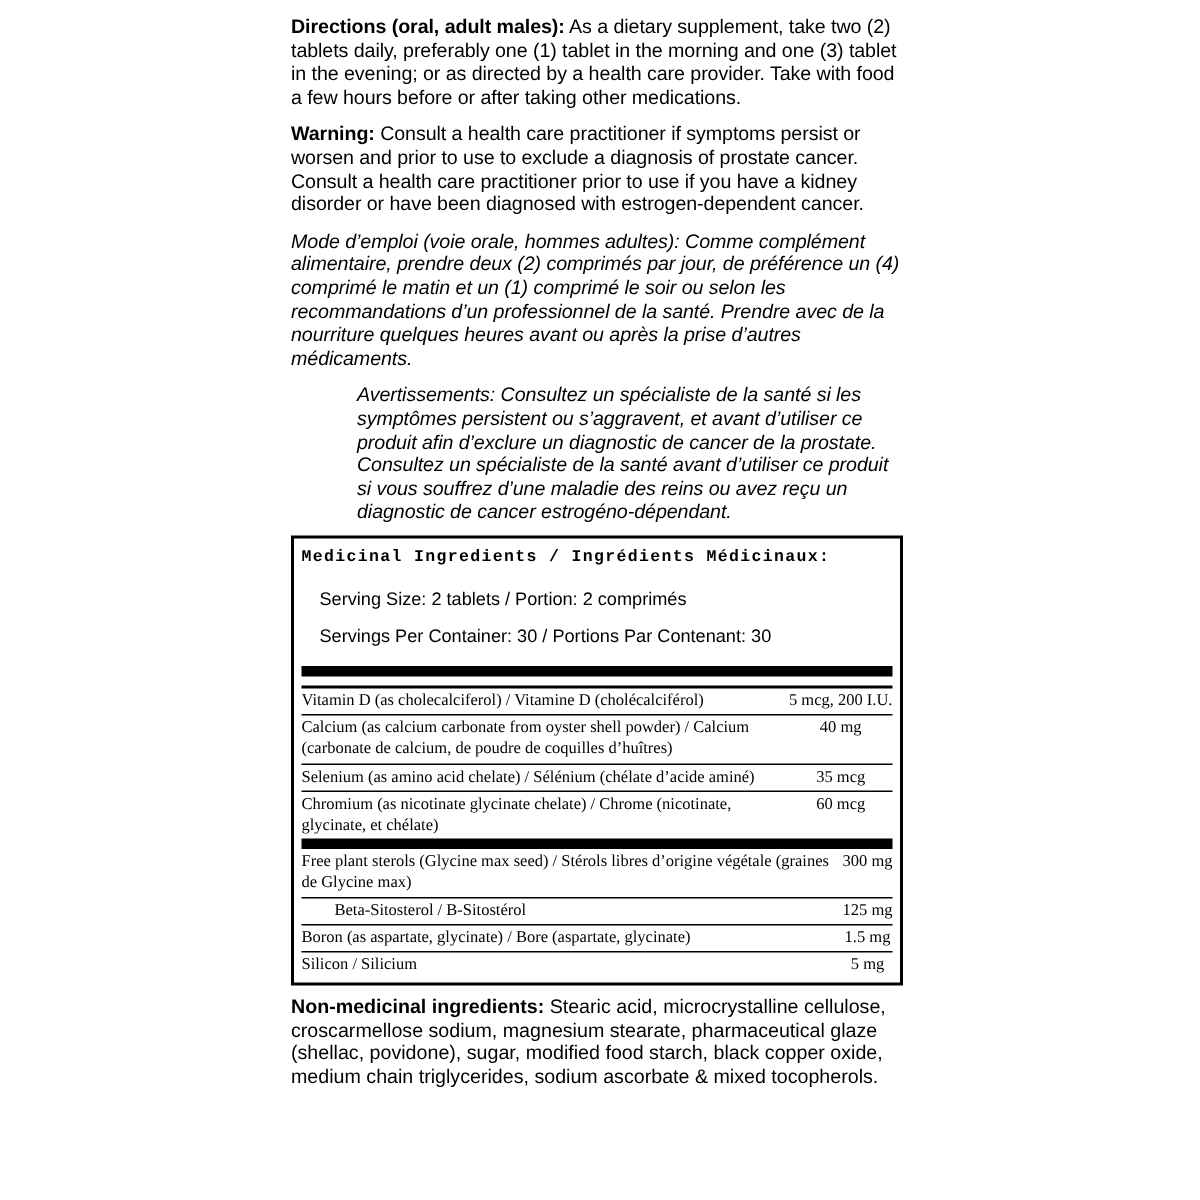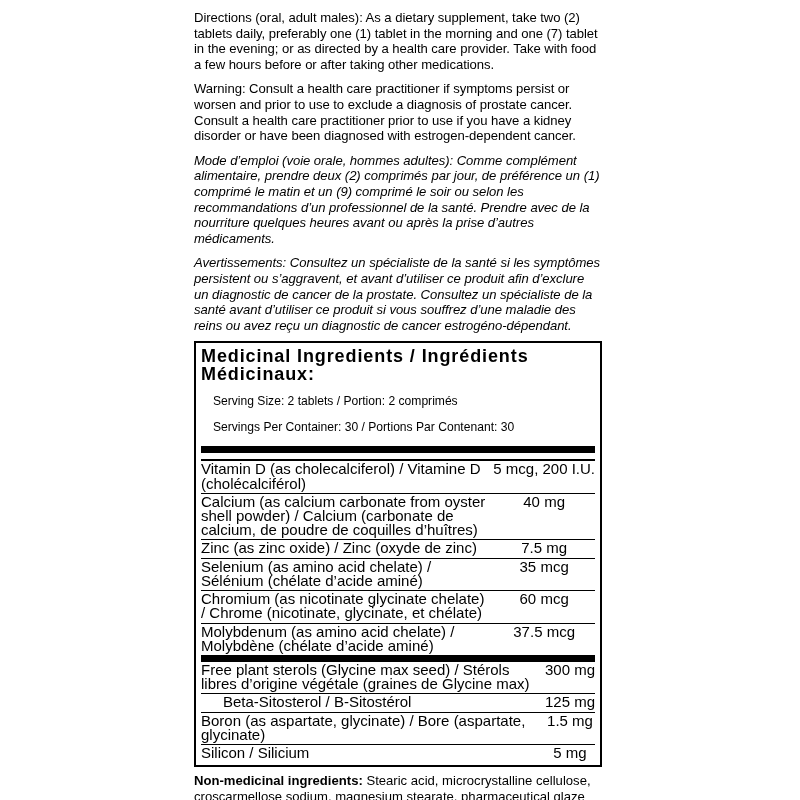--- a/index.html
+++ b/index.html
@@ -23,45 +23,46 @@
   }
 
   
   .para {
     font-size: 13.1px;
     line-height: 15.6px;
     margin: 0 0 9px 0;
     text-align: left;
     letter-spacing: -0.05px;
   }
-  .para.tight { margin-bottom: 8px; }
+  .para.tight { margin-bottom: 8px; margin-left: 44px; }
   .para b, .para .lead {
-    font-weight: normal;
+    font-weight: bold;
   }
   .para.italic {
     font-style: italic;
   }
   .para.italic .lead {
     font-weight: normal;
     font-style: italic;
   }
 
   
   .facts-box {
     border: 2px solid #000;
     padding: 4px 5px 3px 5px;
     margin: 2px 0 6px 0;
     box-sizing: border-box;
   }
   .facts-title {
-    font-size: 18px;
+    font-size: 11px;
     font-weight: bold;
     letter-spacing: 0.9px;
     line-height: 18px;
     margin: 0 0 1px 0;
+    font-family: Liberation Mono, monospace;
   }
   .facts-sub {
     font-size: 12.1px;
     line-height: 13.6px;
     margin: 12px;
   }
   .bar-thick {
     height: 7px;
     background: #000;
     margin: 3px 0 0 0;
@@ -70,22 +71,23 @@
     height: 6px;
   }
   .rule-med {
     height: 2px;
     background: #000;
   }
 
   table.facts {
     width: 100%;
     border-collapse: collapse;
-    font-size: 15px;
+    font-size: 11px;
     line-height: 14.2px;
+    font-family: Liberation Serif, serif;
   }
   table.facts td {
     padding: 1px 0 2px 0;
     vertical-align: top;
     border-bottom: 1px solid #000;
   }
   table.facts tr:last-child td {
     border-bottom: 0;
   }
   table.facts td.amt {
@@ -113,25 +115,25 @@
     line-height: 15.4px;
     margin: 0;
   }
   .foot .lead { font-weight: bold; }
 </style>
 </head>
 <body>
 
 <div class="label-sheet">
 
-  <p class="para"><span class="lead">Directions (oral, adult males):</span><span> As a dietary supplement, take two (2) tablets daily, preferably one (1) tablet in the morning and one (7) tablet in the evening; or as directed by a health care provider. Take with food a few hours before or after taking other medications.</span></p>
+  <p class="para"><span class="lead">Directions (oral, adult males):</span><span> As a dietary supplement, take two (2) tablets daily, preferably one (1) tablet in the morning and one (3) tablet in the evening; or as directed by a health care provider. Take with food a few hours before or after taking other medications.</span></p>
 
   <p class="para"><span class="lead">Warning:</span><span> Consult a health care practitioner if symptoms persist or worsen and prior to use to exclude a diagnosis of prostate cancer. Consult a health care practitioner prior to use if you have a kidney disorder or have been diagnosed with estrogen-dependent cancer.</span></p>
 
-  <p class="para italic"><span class="lead">Mode d’emploi (voie orale, hommes adultes):</span><span> Comme complément alimentaire, prendre deux (2) comprimés par jour, de préférence un (1) comprimé le matin et un (9) comprimé le soir ou selon les recommandations d’un professionnel de la santé. Prendre avec de la nourriture quelques heures avant ou après la prise d’autres médicaments.</span></p>
+  <p class="para italic"><span class="lead">Mode d’emploi (voie orale, hommes adultes):</span><span> Comme complément alimentaire, prendre deux (2) comprimés par jour, de préférence un (4) comprimé le matin et un (1) comprimé le soir ou selon les recommandations d’un professionnel de la santé. Prendre avec de la nourriture quelques heures avant ou après la prise d’autres médicaments.</span></p>
 
   <p class="para italic tight"><span class="lead">Avertissements:</span><span> Consultez un spécialiste de la santé  si les symptômes persistent ou s’aggravent, et avant d’utiliser ce produit afin d’exclure un diagnostic de cancer de la prostate. Consultez un spécialiste de la santé avant d’utiliser ce produit si vous souffrez d’une maladie des reins ou avez reçu un diagnostic de cancer estrogéno-dépendant.</span></p>
 
   <div class="facts-box">
     <div class="facts-title">Medicinal Ingredients / Ingrédients Médicinaux:</div>
     <div class="facts-sub">Serving Size: 2 tablets / Portion: 2 comprimés</div>
     <div class="facts-sub">Servings Per Container: 30 / Portions Par Contenant: 30</div>
     <div class="bar-thick"></div>
     <div class="bar-gap"></div>
     <div class="rule-med"></div>
@@ -140,34 +142,26 @@
       <tbody>
         <tr>
           <td class="nm">Vitamin D (as cholecalciferol) / Vitamine D (cholécalciférol)</td>
           <td class="amt">5 mcg, 200 I.U.</td>
         </tr>
         <tr>
           <td class="nm">Calcium (as calcium carbonate from oyster shell powder) / Calcium (carbonate de calcium, de poudre de coquilles d’huîtres)</td>
           <td class="amt">40 mg</td>
         </tr>
         <tr>
-          <td class="nm">Zinc (as zinc oxide) / Zinc (oxyde de zinc)</td>
-          <td class="amt">7.5 mg</td>
-        </tr>
-        <tr>
           <td class="nm">Selenium (as amino acid chelate) / Sélénium (chélate d’acide aminé)</td>
           <td class="amt">35 mcg</td>
         </tr>
         <tr>
           <td class="nm">Chromium (as nicotinate glycinate chelate) / Chrome (nicotinate, glycinate, et chélate)</td>
           <td class="amt">60 mcg</td>
-        </tr>
-        <tr class="no-rule">
-          <td class="nm">Molybdenum (as amino acid chelate) / Molybdène (chélate d’acide aminé)</td>
-          <td class="amt">37.5 mcg</td>
         </tr>
       </tbody>
     </table>
 
     <div class="sub-divider"></div>
 
     <table class="facts">
       <tbody>
         <tr>
           <td class="nm">Free plant sterols (Glycine max seed) / Stérols libres d’origine végétale (graines de Glycine max)</td>

